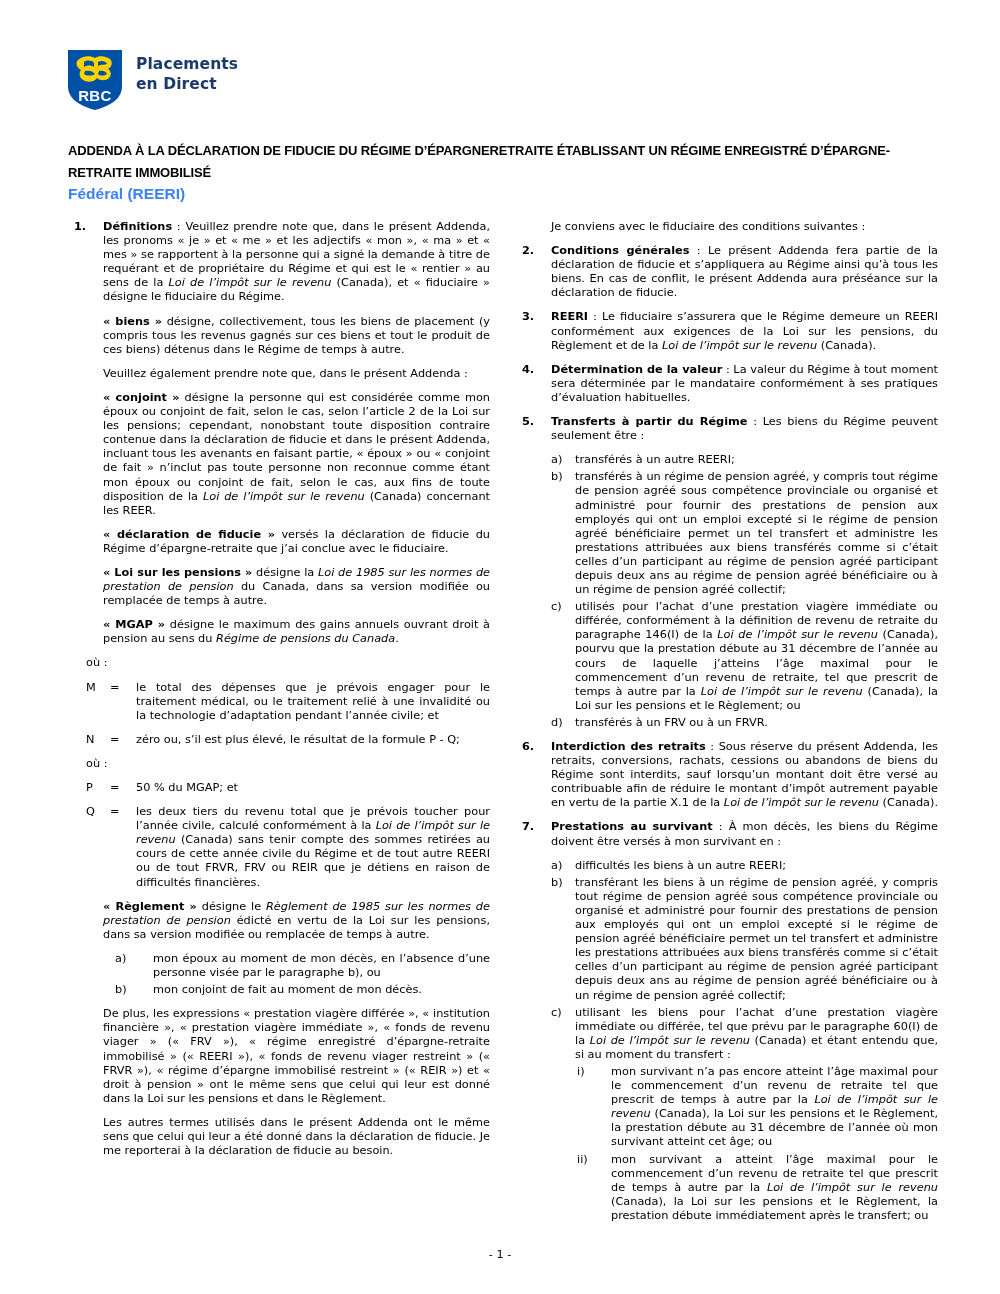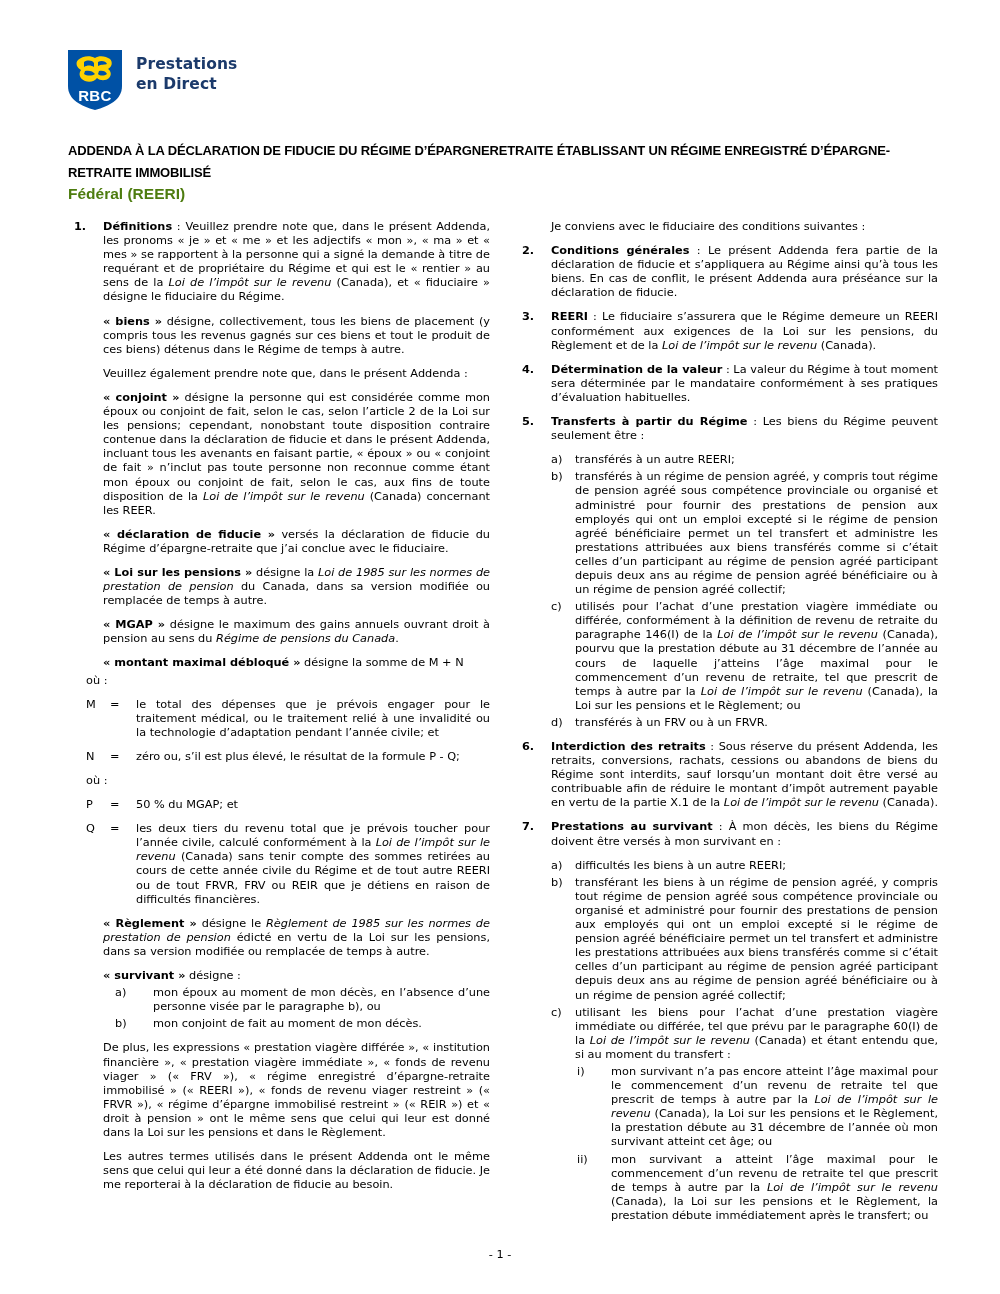--- a/index.html
+++ b/index.html
@@ -61,21 +61,21 @@
     color: #000;
   }
   .doc-subtitle {
     position: absolute;
     left: 68px;
     top: 184px;
     font-family: "Liberation Sans", "DejaVu Sans", sans-serif;
     font-weight: bold;
     font-size: 15.5px;
     line-height: 20px;
-    color: #4d7c0f;
+    color: #3b82f6;
   }
 
   
   .columns {
     position: absolute;
     left: 68px;
     top: 220px;
     width: 870px;
     display: flex;
     gap: 26px;
@@ -216,21 +216,21 @@
       </g>
       <g fill="#0051A5">
         <path d="M16 12 C19 10 24 10 26 13 L26 17 C23 15 19 15 16 17 Z"></path>
         <path d="M30 12 C33 10 38 11 39 14 C37 15 33 14 30 16 Z"></path>
         <path d="M17 21 C21 20 25 21 27 24 C24 26 19 26 16 24 Z"></path>
         <path d="M31 21 C34 20 38 21 39 24 C36 26 32 26 30 24 Z"></path>
       </g>
       <text x="27" y="51" fill="#FFFFFF" font-family="Liberation Sans, sans-serif" font-size="15" font-weight="bold" text-anchor="middle" letter-spacing="0.4">RBC</text>
     </svg>
     <div class="brand-text">
-      <span class="brand-line">Prestations</span>
+      <span class="brand-line">Placements</span>
       <span class="brand-line">en Direct</span>
     </div>
   </div>
 
   <div class="doc-title">ADDENDA À LA DÉCLARATION DE FIDUCIE DU RÉGIME D’ÉPARGNERETRAITE ÉTABLISSANT UN RÉGIME ENREGISTRÉ D’ÉPARGNE-RETRAITE IMMOBILISÉ</div>
   <div class="doc-subtitle">Fédéral (REERI)</div>
 
   <div class="columns">
 
     <div class="col">
@@ -244,21 +244,20 @@
       <div class="blk indent">Veuillez également prendre note que, dans le présent Addenda :</div>
 
       <div class="blk indent"><b>« conjoint »</b><span> désigne la personne qui est considérée comme mon époux ou conjoint de fait, selon le cas, selon l’article 2 de la Loi sur les pensions; cependant, nonobstant toute disposition contraire contenue dans la déclaration de fiducie et dans le présent Addenda, incluant tous les avenants en faisant partie, « époux » ou « conjoint de fait » n’inclut pas toute personne non reconnue comme étant mon époux ou conjoint de fait, selon le cas, aux fins de toute disposition de la <i>Loi de l’impôt sur le revenu</i> (Canada) concernant les REER.</span></div>
 
       <div class="blk indent"><b>« déclaration de fiducie »</b><span> versés la déclaration de fiducie du Régime d’épargne-retraite que j’ai conclue avec le fiduciaire.</span></div>
 
       <div class="blk indent"><b>« Loi sur les pensions »</b><span> désigne la <i>Loi de 1985 sur les normes de prestation de pension</i> du Canada, dans sa version modifiée ou remplacée de temps à autre.</span></div>
 
       <div class="blk indent"><b>« MGAP »</b><span> désigne le maximum des gains annuels ouvrant droit à pension au sens du <i>Régime de pensions du Canada</i>.</span></div>
 
-      <div class="blk indent tight"><b>« montant maximal débloqué »</b><span> désigne la somme de M + N</span></div>
 
       <div class="ou indent">où :</div>
 
       <div class="frow indent">
         <span class="var">M</span>
         <span class="eq">=</span>
         <span>le total des dépenses que je prévois engager pour le traitement médical, ou le traitement relié à une invalidité ou la technologie d’adaptation pendant l’année civile; et</span>
       </div>
 
       <div class="frow indent">
@@ -276,21 +275,20 @@
       </div>
 
       <div class="frow indent">
         <span class="var">Q</span>
         <span class="eq">=</span>
         <span>les deux tiers du revenu total que je prévois toucher pour l’année civile, calculé conformément à la <i>Loi de l’impôt sur le revenu</i> (Canada) sans tenir compte des sommes retirées au cours de cette année civile du Régime et de tout autre REERI ou de tout FRVR, FRV ou REIR que je détiens en raison de difficultés financières.</span>
       </div>
 
       <div class="blk indent"><b>« Règlement »</b><span> désigne le <i>Règlement de 1985 sur les normes de prestation de pension</i> édicté en vertu de la Loi sur les pensions, dans sa version modifiée ou remplacée de temps à autre.</span></div>
 
-      <div class="blk indent tight"><b>« survivant »</b><span> désigne :</span></div>
 
       <div class="sitem">
         <span class="lbl">a)</span>
         <span>mon époux au moment de mon décès, en l’absence d’une personne visée par le paragraphe b), ou</span>
       </div>
       <div class="sitem" style="margin-bottom:10px;">
         <span class="lbl">b)</span>
         <span>mon conjoint de fait au moment de mon décès.</span>
       </div>
 

